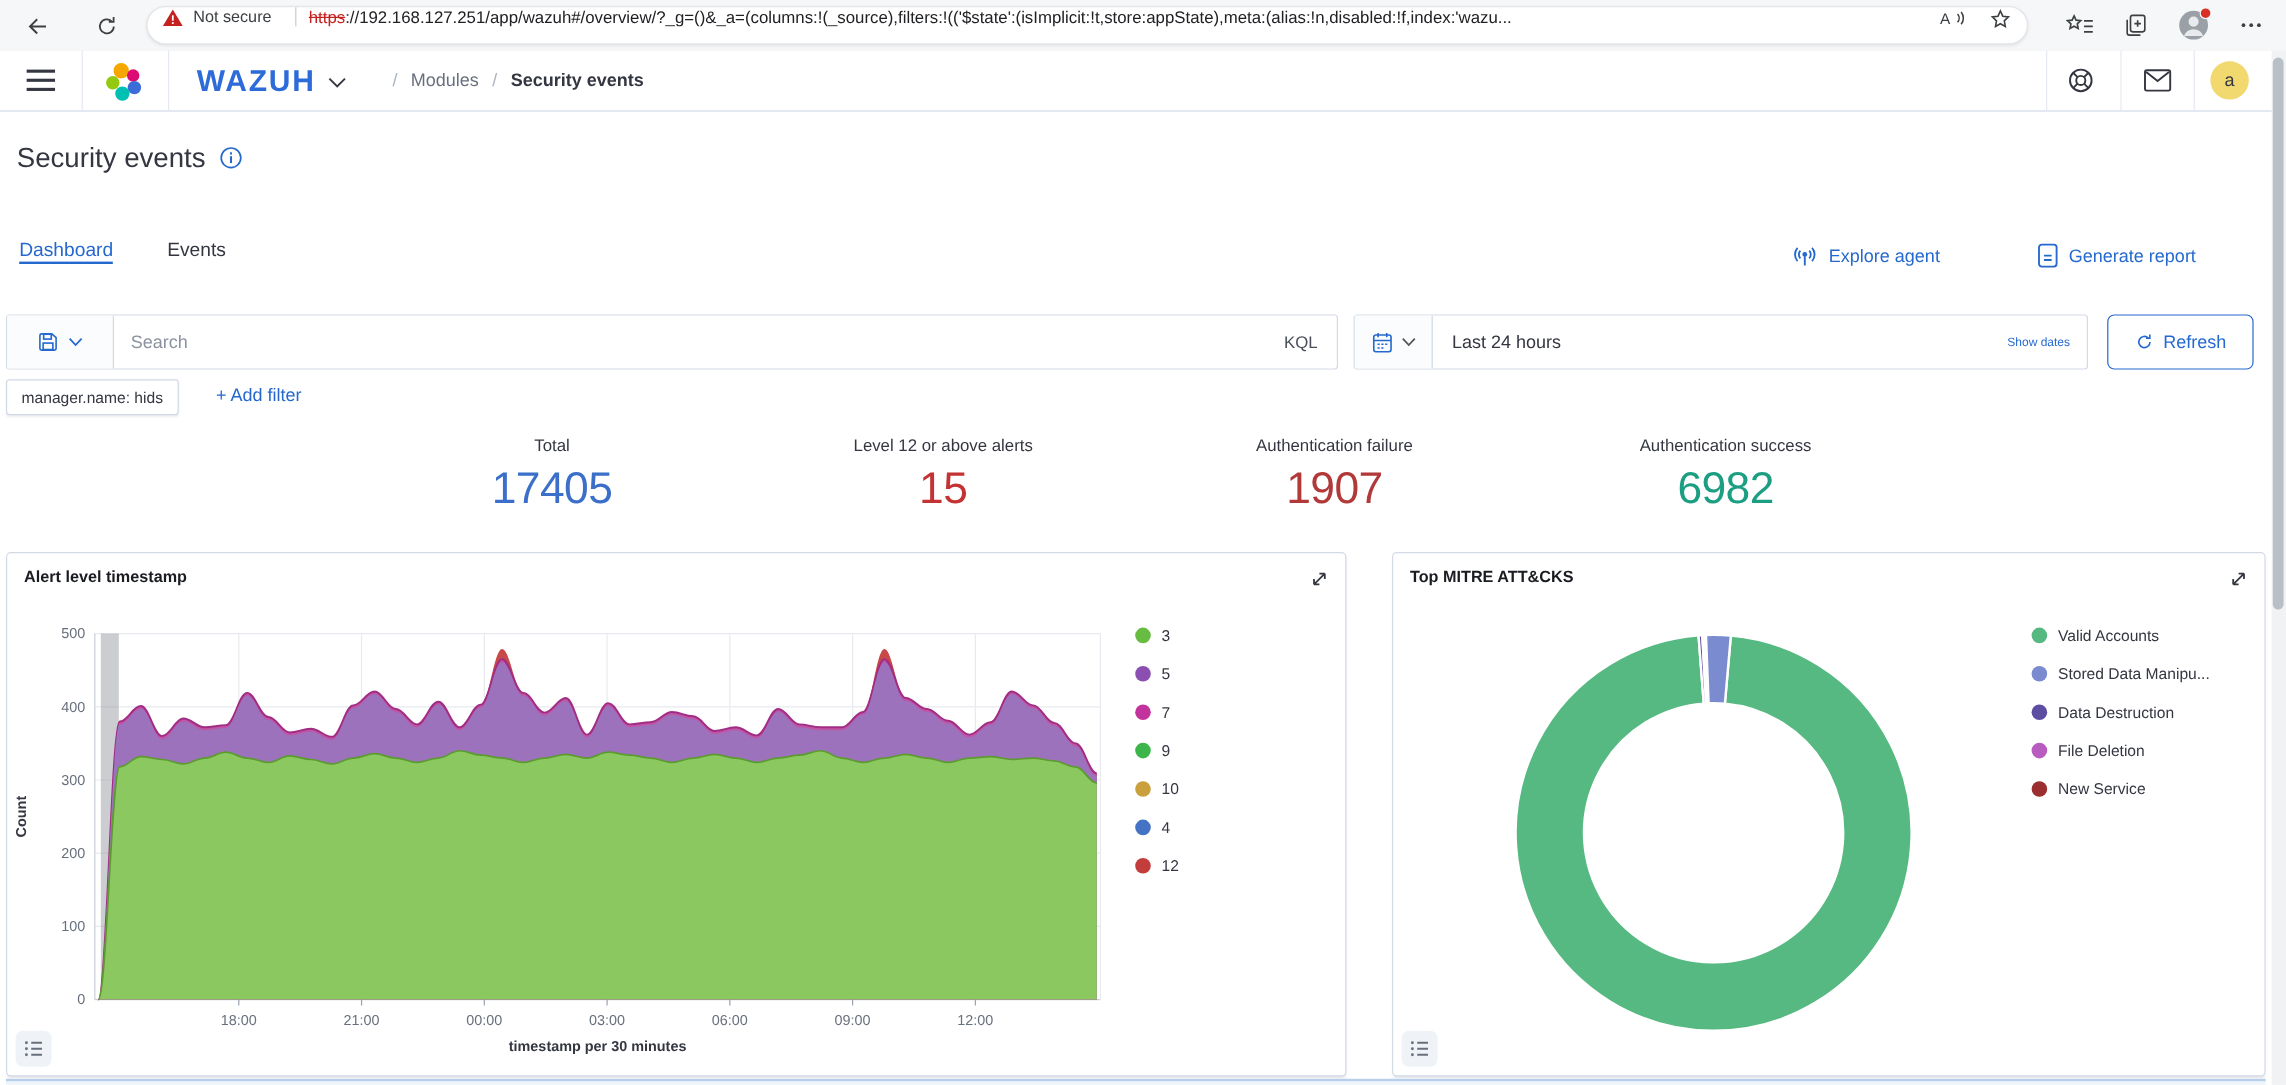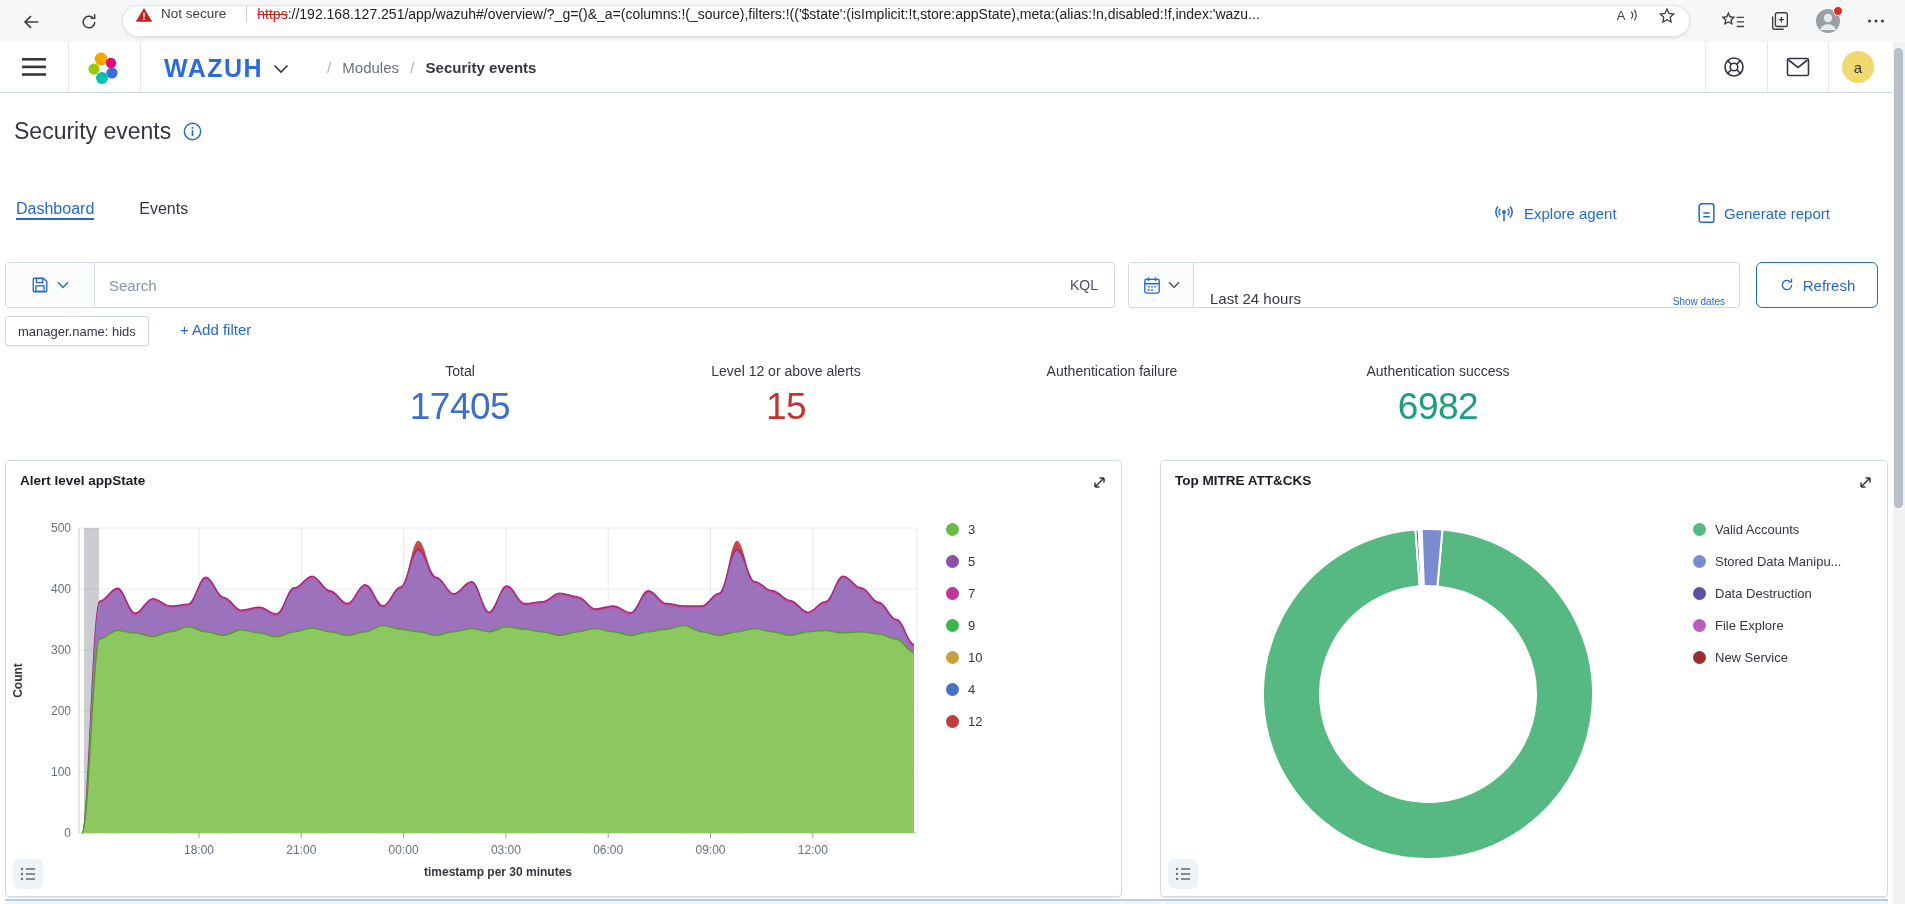--- a/index.html
+++ b/index.html
@@ -42,21 +42,21 @@
   
   .search-wrap{left:5px;top:262px;width:1110px;height:46px;border:1px solid #d3dae6;border-radius:3px;
     background:#fff;display:flex;align-items:center;box-sizing:border-box;}
   .saved-q{width:88px;height:100%;display:flex;align-items:center;justify-content:center;gap:8px;
     border-right:1px solid #d3dae6;background:#fbfcfd;cursor:pointer;}
   .search-input{flex:1;border:none;outline:none;font-size:15px;color:#343741;padding:0 14px;height:100%;
     font-family:"Liberation Sans",sans-serif;background:transparent;}
   .search-input::placeholder{color:#8b93a1;}
   .kql{font-size:14px;color:#4a4f5b;padding:0 16px;cursor:pointer;}
   .date-wrap{left:1128px;top:262px;width:612px;height:46px;border:1px solid #d3dae6;border-radius:3px;
-    background:#fff;display:flex;align-items:flex-end;box-sizing:border-box;}
+    background:#fff;display:flex;align-items:center;box-sizing:border-box;}
   .date-btn{width:64px;height:100%;display:flex;align-items:center;justify-content:center;gap:7px;
     border-right:1px solid #d3dae6;background:#fbfcfd;cursor:pointer;}
   .date-range{font-size:15px;color:#343741;padding:0 16px;flex:1;}
   .show-dates{font-size:10px;color:#2569ce;padding:0 14px;cursor:pointer;}
   .refresh-btn{left:1756px;top:262px;width:122px;height:46px;border:1.5px solid #2569ce;border-radius:6px;
     background:#fff;color:#2569ce;font-size:15px;display:flex;align-items:center;justify-content:center;gap:8px;cursor:pointer;box-sizing:border-box;}
 
   
   .filter-pill{left:5px;top:316px;height:28px;border:1px solid #d3dae6;border-radius:3px;background:#fff;
     display:flex;align-items:center;padding:0 12px;font-size:13px;color:#343741;box-shadow:0 1px 2px rgba(152,162,179,.2);cursor:pointer;}
@@ -277,29 +277,30 @@
     <div class="stat">
       <div class="stat-label">Total</div>
       <div class="stat-value" style="color: rgb(59, 111, 201);">17405</div>
     </div>
     <div class="stat">
       <div class="stat-label">Level 12 or above alerts</div>
       <div class="stat-value" style="color: rgb(196, 51, 51);">15</div>
     </div>
     <div class="stat">
       <div class="stat-label">Authentication failure</div>
+      <div class="stat-value" style="color: rgb(177, 57, 57);">1907</div>
     </div>
     <div class="stat">
       <div class="stat-label">Authentication success</div>
       <div class="stat-value" style="color: rgb(27, 158, 129);">6982</div>
     </div>
   </div>
 
 <div class="abs panel panel-left">
-  <span class="panel-title">Alert level appState</span>
+  <span class="panel-title">Alert level timestamp</span>
   <span class="expand-ic">
     <svg width="15" height="15" viewBox="0 0 15 15">
       <path d="M3 12 12 3M3 12V7.5M3 12h4.5M12 3v4.5M12 3H7.5" fill="none" stroke="#343741" stroke-width="1.5"></path>
     </svg>
   </span>
   <svg id="alert-svg" width="930" height="437" viewBox="0 0 930 437" style="position:absolute;left:0;top:0">
       <line x1="73" x2="911" y1="67" y2="67" stroke="#e8eaef" stroke-width="1"></line>
       <text x="65" y="71" text-anchor="end" class="tick">500</text>
       <line x1="73" x2="911" y1="128" y2="128" stroke="#e8eaef" stroke-width="1"></line>
       <text x="65" y="132" text-anchor="end" class="tick">400</text>
@@ -408,21 +409,21 @@
       <div class="legend-item">
         <span class="dot" style="background: rgb(123, 139, 208);"></span>
         <span class="legend-label">Stored Data Manipu...</span>
       </div>
       <div class="legend-item">
         <span class="dot" style="background: rgb(93, 78, 162);"></span>
         <span class="legend-label">Data Destruction</span>
       </div>
       <div class="legend-item">
         <span class="dot" style="background: rgb(184, 92, 192);"></span>
-        <span class="legend-label">File Explore</span>
+        <span class="legend-label">File Deletion</span>
       </div>
       <div class="legend-item">
         <span class="dot" style="background: rgb(155, 46, 46);"></span>
         <span class="legend-label">New Service</span>
       </div>
     </div>
   <span class="list-toggle">
     <svg width="16" height="16" viewBox="0 0 16 16">
       <circle cx="2" cy="3" r="1.2" fill="#69707d"></circle>
         <path d="M6 3h9" stroke="#69707d" stroke-width="1.6"></path>

